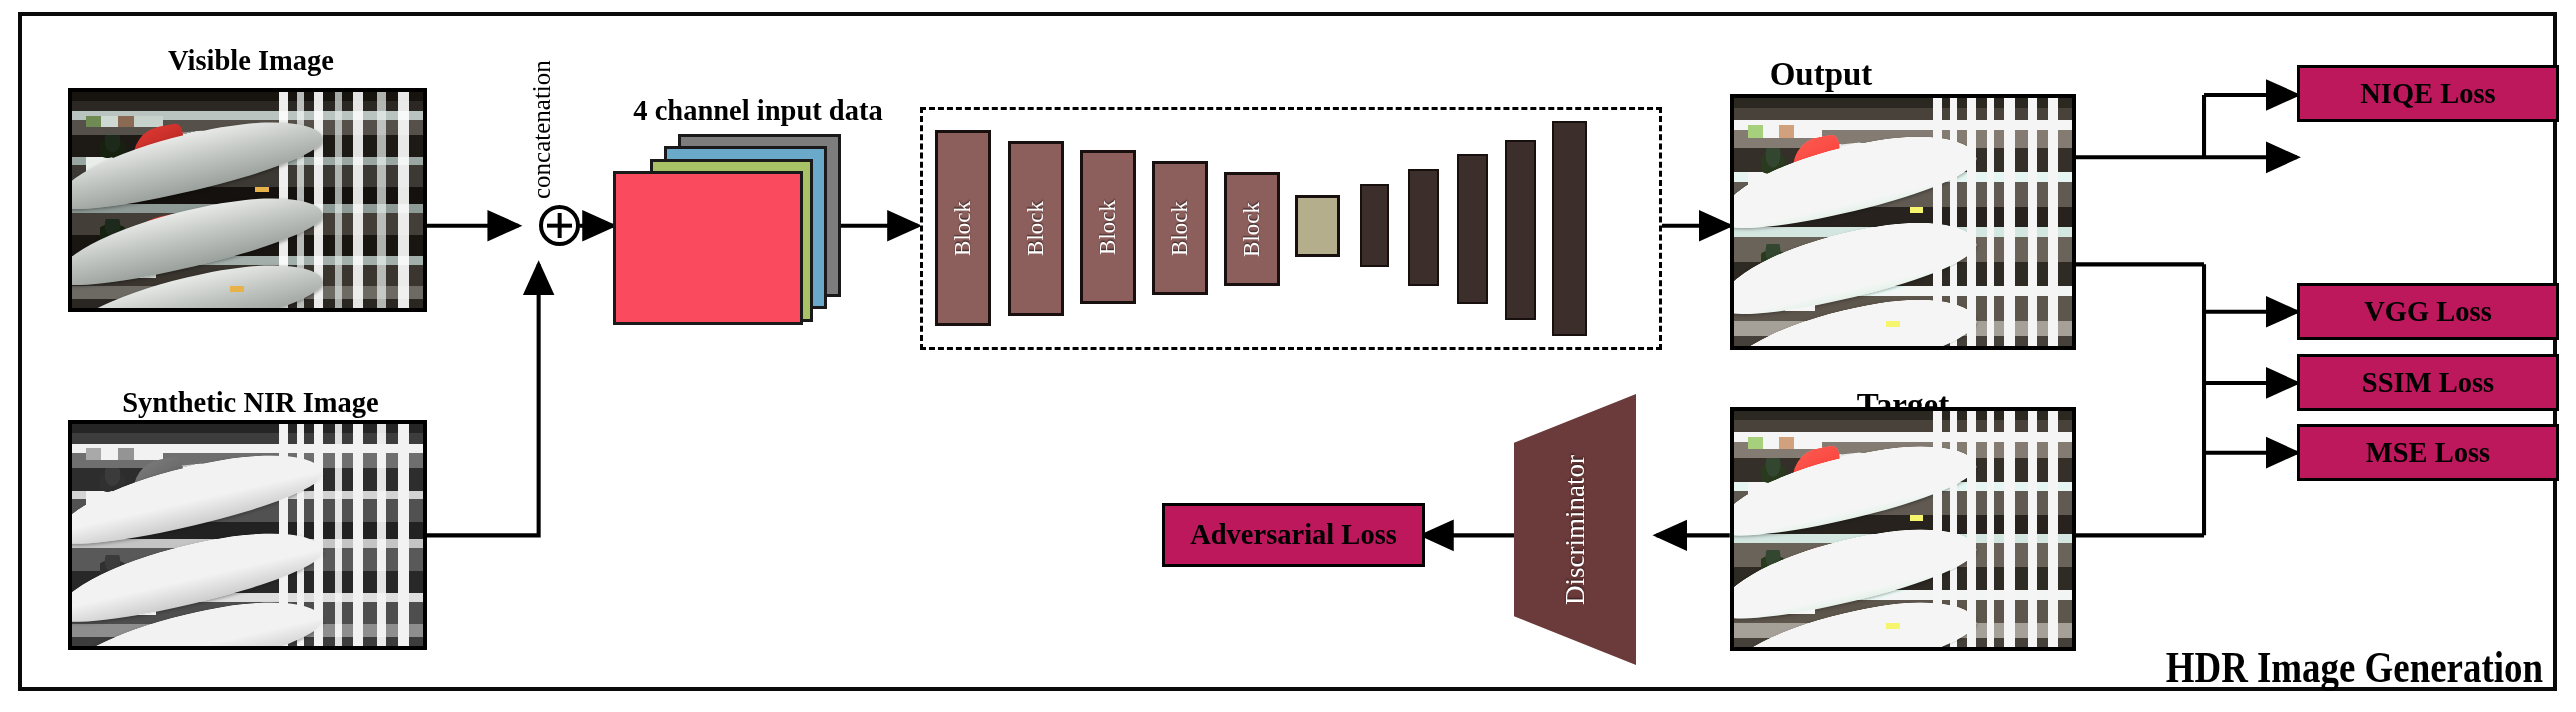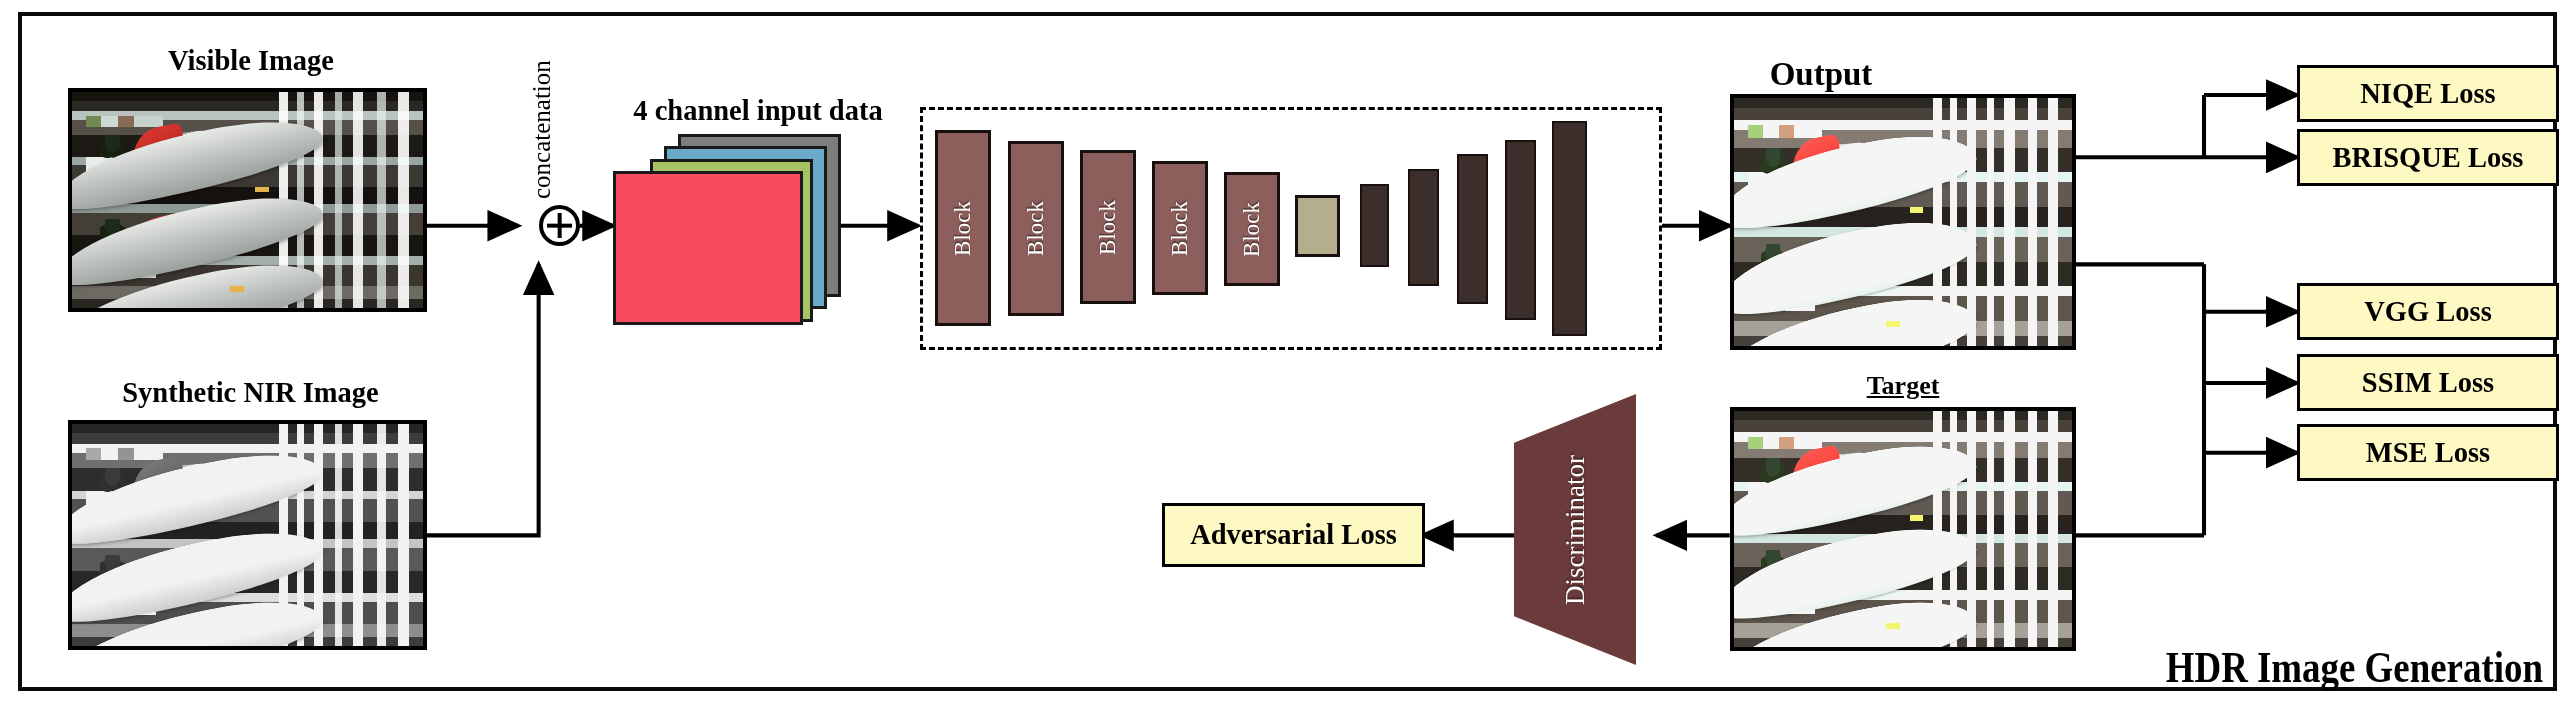--- a/index.html
+++ b/index.html
@@ -219,21 +219,21 @@
     font-size: 27px;
     text-shadow: 1.4px 0 2px rgba(0,0,0,.5);
     white-space: nowrap;
   }
 
   
   .lossbox {
     position: absolute;
     border: 3.4px solid #000000;
     box-sizing: border-box;
-    background: #fef9c3;
+    background: #be185d;
     display: flex;
     align-items: center;
     justify-content: center;
     font-weight: bold;
     color: #000000;
     white-space: nowrap;
   }
 
   
   #wires { position: absolute; left: 0; top: 0; width: 2576px; height: 713px; pointer-events: none; }
@@ -316,21 +316,21 @@
       <div class="redfin f1"></div>
         <div class="redfin f2"></div>
       <div class="ramp r1"></div>
         <div class="ramp r2"></div>
         <div class="ramp r3"></div>
       <div class="warmlight l1"></div>
         <div class="warmlight l2"></div>
     </div>
   </div>
 
-  <div class="caption" style="left:47px; top:377px; width:407px; font-size:28.5px;">Synthetic NIR Image</div>
+  <div class="caption" style="left:47px; top:387px; width:407px; font-size:28.5px;">Synthetic NIR Image</div>
   <div class="photo" style="left:68px; top:420px; width:359px; height:230px;">
     <div class="scene color gray">
       <div class="winrow w1"></div>
       <div class="doors d1"></div>
       <div class="doors d2"></div>
       <div class="plant p1"></div>
         <div class="plant p2"></div>
       <div class="plant p3"></div>
         <div class="plant p4"></div>
       <div class="stairs s1"></div>
@@ -394,21 +394,21 @@
       <div class="redfin f1"></div>
         <div class="redfin f2"></div>
       <div class="ramp r1"></div>
         <div class="ramp r2"></div>
         <div class="ramp r3"></div>
       <div class="warmlight l1"></div>
         <div class="warmlight l2"></div>
     </div>
   </div>
 
-  <div class="caption" style="left:1730px; top:371px; width:346px; font-size:26px;text-decoration:underline;">Target</div>
+  <div class="caption" style="left:1730px; top:387px; width:346px; font-size:33px;text-decoration:underline;">Target</div>
   <div class="photo" style="left:1730px; top:407px; width:346px; height:244px;">
     <div class="scene color bright">
       <div class="winrow w1"></div>
       <div class="doors d1"></div>
       <div class="doors d2"></div>
       <div class="plant p1"></div>
         <div class="plant p2"></div>
       <div class="plant p3"></div>
         <div class="plant p4"></div>
       <div class="stairs s1"></div>
@@ -423,23 +423,20 @@
     </div>
   </div>
 
   <div id="discriminator" style="left:1514px; top:394px; width:122px; height:271px;">
     <span class="dlabel">Discriminator</span>
   </div>
 
   <div class="lossbox" style="left:2297px; top:65px; width:262px; height:57px; font-size:28.5px;">
     <span>NIQE Loss</span>
   </div>
-  <div class="lossbox" style="left:2297px; top:129px; width:262px; height:57px; font-size:28.5px;">
-    <span>BRISQUE Loss</span>
-  </div>
 
   <div class="lossbox" style="left:2297px; top:354px; width:262px; height:57px; font-size:28.5px;">
     <span>SSIM Loss</span>
   </div>
   <div class="lossbox" style="left:2297px; top:283px; width:262px; height:57px; font-size:28.5px;">
     <span>VGG Loss</span>
   </div>
   <div class="lossbox" style="left:1162px; top:503px; width:263px; height:64px; font-size:28.5px;">
     <span>Adversarial Loss</span>
   </div>

